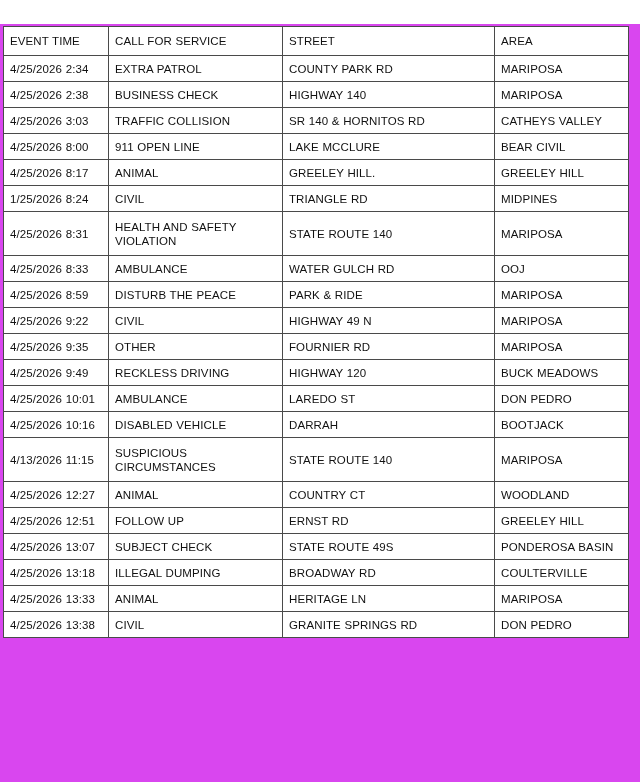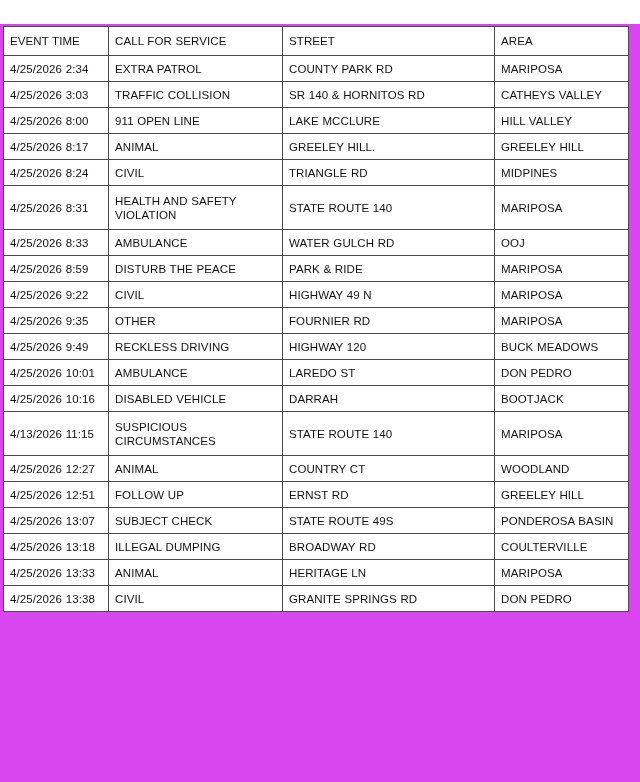--- a/index.html
+++ b/index.html
@@ -86,39 +86,45 @@
       </tr>
     </thead>
     <tbody id="table-body">
         <tr>
           <td class="time-cell">4/25/2026 2:34</td>
           <td class="call-cell">EXTRA PATROL</td>
           <td class="street-cell">COUNTY PARK RD</td>
           <td class="area-cell">MARIPOSA</td>
         </tr>
         <tr>
+          <td class="time-cell">4/25/2026 2:38</td>
+          <td class="call-cell">BUSINESS CHECK</td>
+          <td class="street-cell">HIGHWAY 140</td>
+          <td class="area-cell">MARIPOSA</td>
+        </tr>
+        <tr>
           <td class="time-cell">4/25/2026 3:03</td>
           <td class="call-cell">TRAFFIC COLLISION</td>
           <td class="street-cell">SR 140 &amp; HORNITOS RD</td>
           <td class="area-cell">CATHEYS VALLEY</td>
         </tr>
         <tr>
           <td class="time-cell">4/25/2026 8:00</td>
           <td class="call-cell">911 OPEN LINE</td>
           <td class="street-cell">LAKE MCCLURE</td>
-          <td class="area-cell">HILL VALLEY</td>
+          <td class="area-cell">BEAR CIVIL</td>
         </tr>
         <tr>
           <td class="time-cell">4/25/2026 8:17</td>
           <td class="call-cell">ANIMAL</td>
           <td class="street-cell">GREELEY HILL.</td>
           <td class="area-cell">GREELEY HILL</td>
         </tr>
         <tr>
-          <td class="time-cell">4/25/2026 8:24</td>
+          <td class="time-cell">1/25/2026 8:24</td>
           <td class="call-cell">CIVIL</td>
           <td class="street-cell">TRIANGLE RD</td>
           <td class="area-cell">MIDPINES</td>
         </tr>
         <tr class="two-line">
           <td class="time-cell">4/25/2026 8:31</td>
           <td class="call-cell">HEALTH AND SAFETY
 VIOLATION</td>
           <td class="street-cell">STATE ROUTE 140</td>
           <td class="area-cell">MARIPOSA</td>

